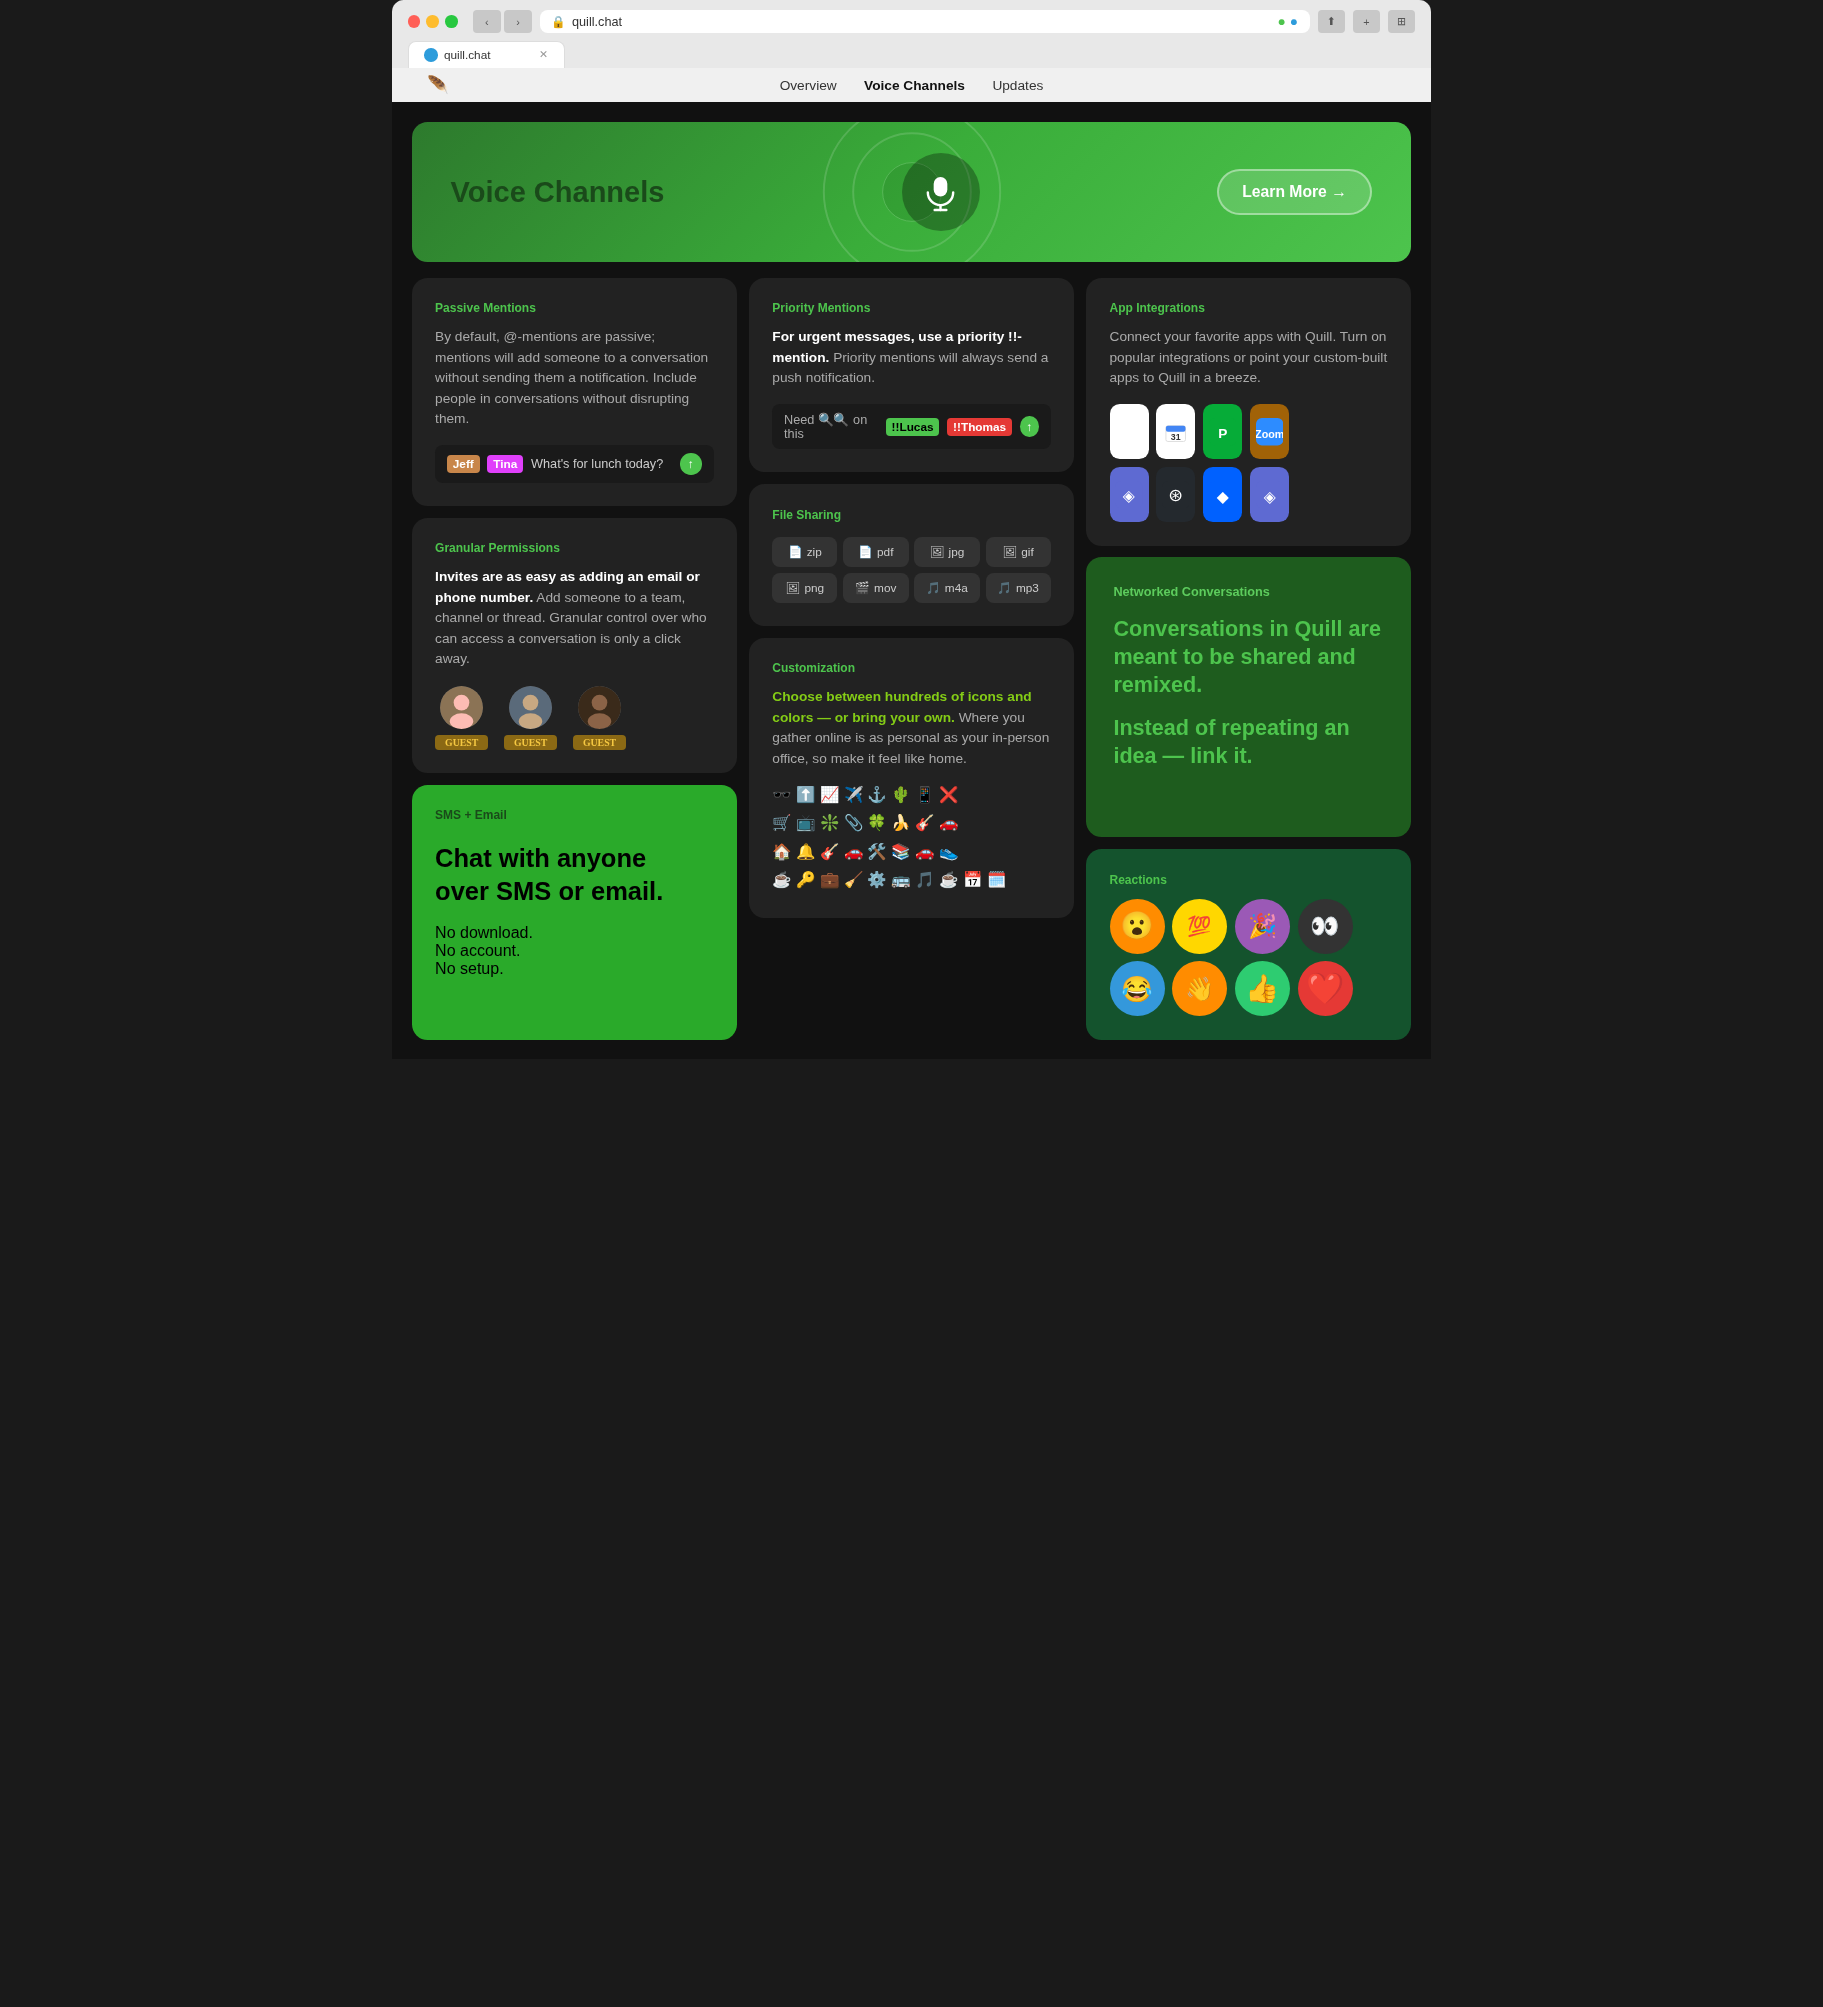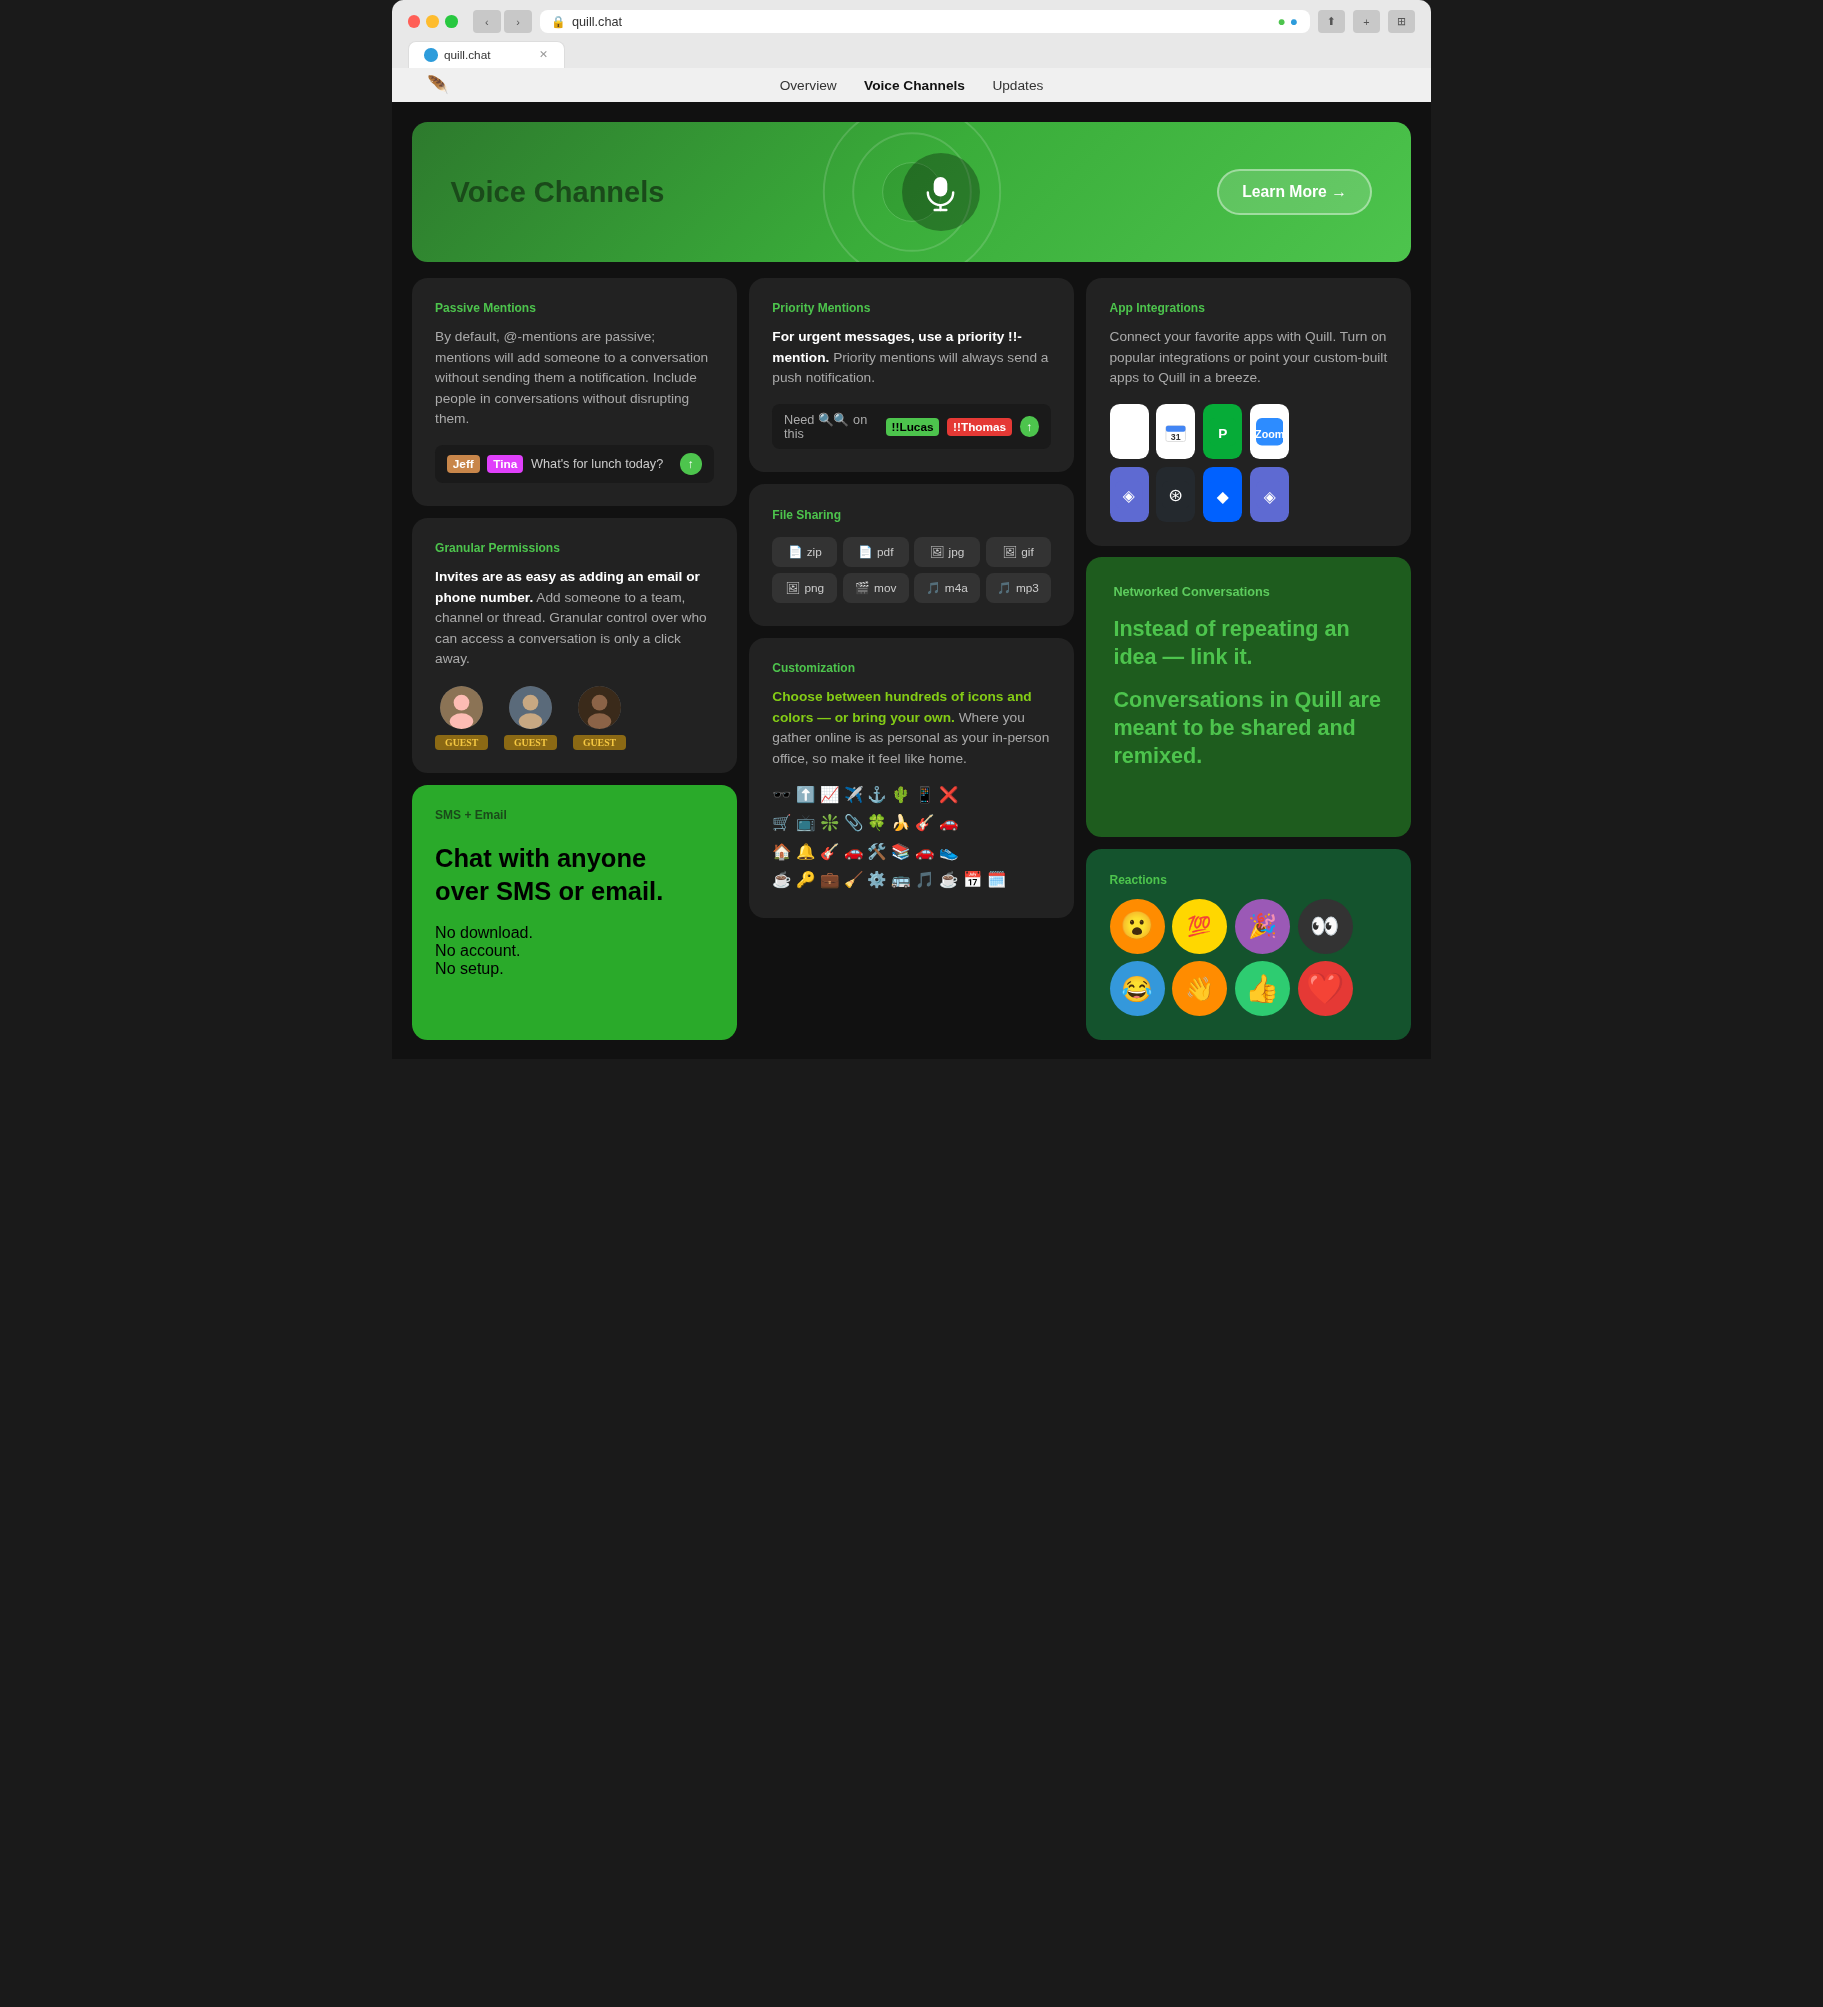--- a/index.html
+++ b/index.html
@@ -264,21 +264,21 @@
       height: 55px;
       border-radius: 9.8px;
       display: flex;
       align-items: center;
       justify-content: center;
       font-size: 19.6px;
     }
     .app-chatgpt { background: white; }
     .app-gcal { background: white; }
     .app-pagerduty { background: #06AC38; }
-    .app-zoom { background: #ffffff; }
+    .app-zoom { background: #a16207; }
     .app-linear { background: #5E6AD2; }
     .app-github { background: #24292e; }
     .app-dropbox { background: #0061FF; }
     .app-linear2 { background: #5E6AD2; }
 
     
     .guest-list {
       display: flex;
       gap: 15.7px;
       margin-top: 15.7px;
@@ -662,22 +662,22 @@
             <svg width="27.4" height="27.4" viewBox="0 0 28 28" style="font-size:20px">
                 <rect width="28" height="28" rx="6" fill="#5E6AD2"></rect>
                 <text x="14" y="21" text-anchor="middle" font-size="16" fill="white">◈</text>
               </svg>
           </div>
         </div>
       </div>
 
       <div class="card card-dark-green" style="flex:1; background:#1e5c1e; padding:27.4px;">
         <div class="card-label" style="color:#5dcc5d; font-size:12.7px; font-weight:600;">Networked Conversations</div>
+        <p style="color:#4dc44d; font-size:21.6px; font-weight:700; line-height:1.3; margin-top:15.7px;">Conversations in Quill are meant to be shared and remixed.</p>
         <p style="color:#4dc44d; font-size:21.6px; font-weight:700; line-height:1.3; margin-top:15.7px;">Instead of repeating an idea — link it.</p>
-        <p style="color:#4dc44d; font-size:21.6px; font-weight:700; line-height:1.3; margin-top:15.7px;">Conversations in Quill are meant to be shared and remixed.</p>
       </div>
 
       <div class="card reactions-card">
         <div class="card-label">Reactions</div>
         <div class="reactions-display">
           <div class="reaction-bubble rb-orange">😮</div>
           <div class="reaction-bubble rb-yellow" style="font-size:19.6px;">💯</div>
           <div class="reaction-bubble" style="background:#9B59B6; font-size:23.5px; width:55px; height:55px; display:flex; align-items:center; justify-content:center; border-radius:50%;">🎉</div>
           <div class="reaction-bubble" style="background:#333; font-size:23.5px; width:55px; height:55px; display:flex; align-items:center; justify-content:center; border-radius:50%;">👀</div>
           <div class="reaction-bubble rb-blue" style="font-size:25.5px;">😂</div>

